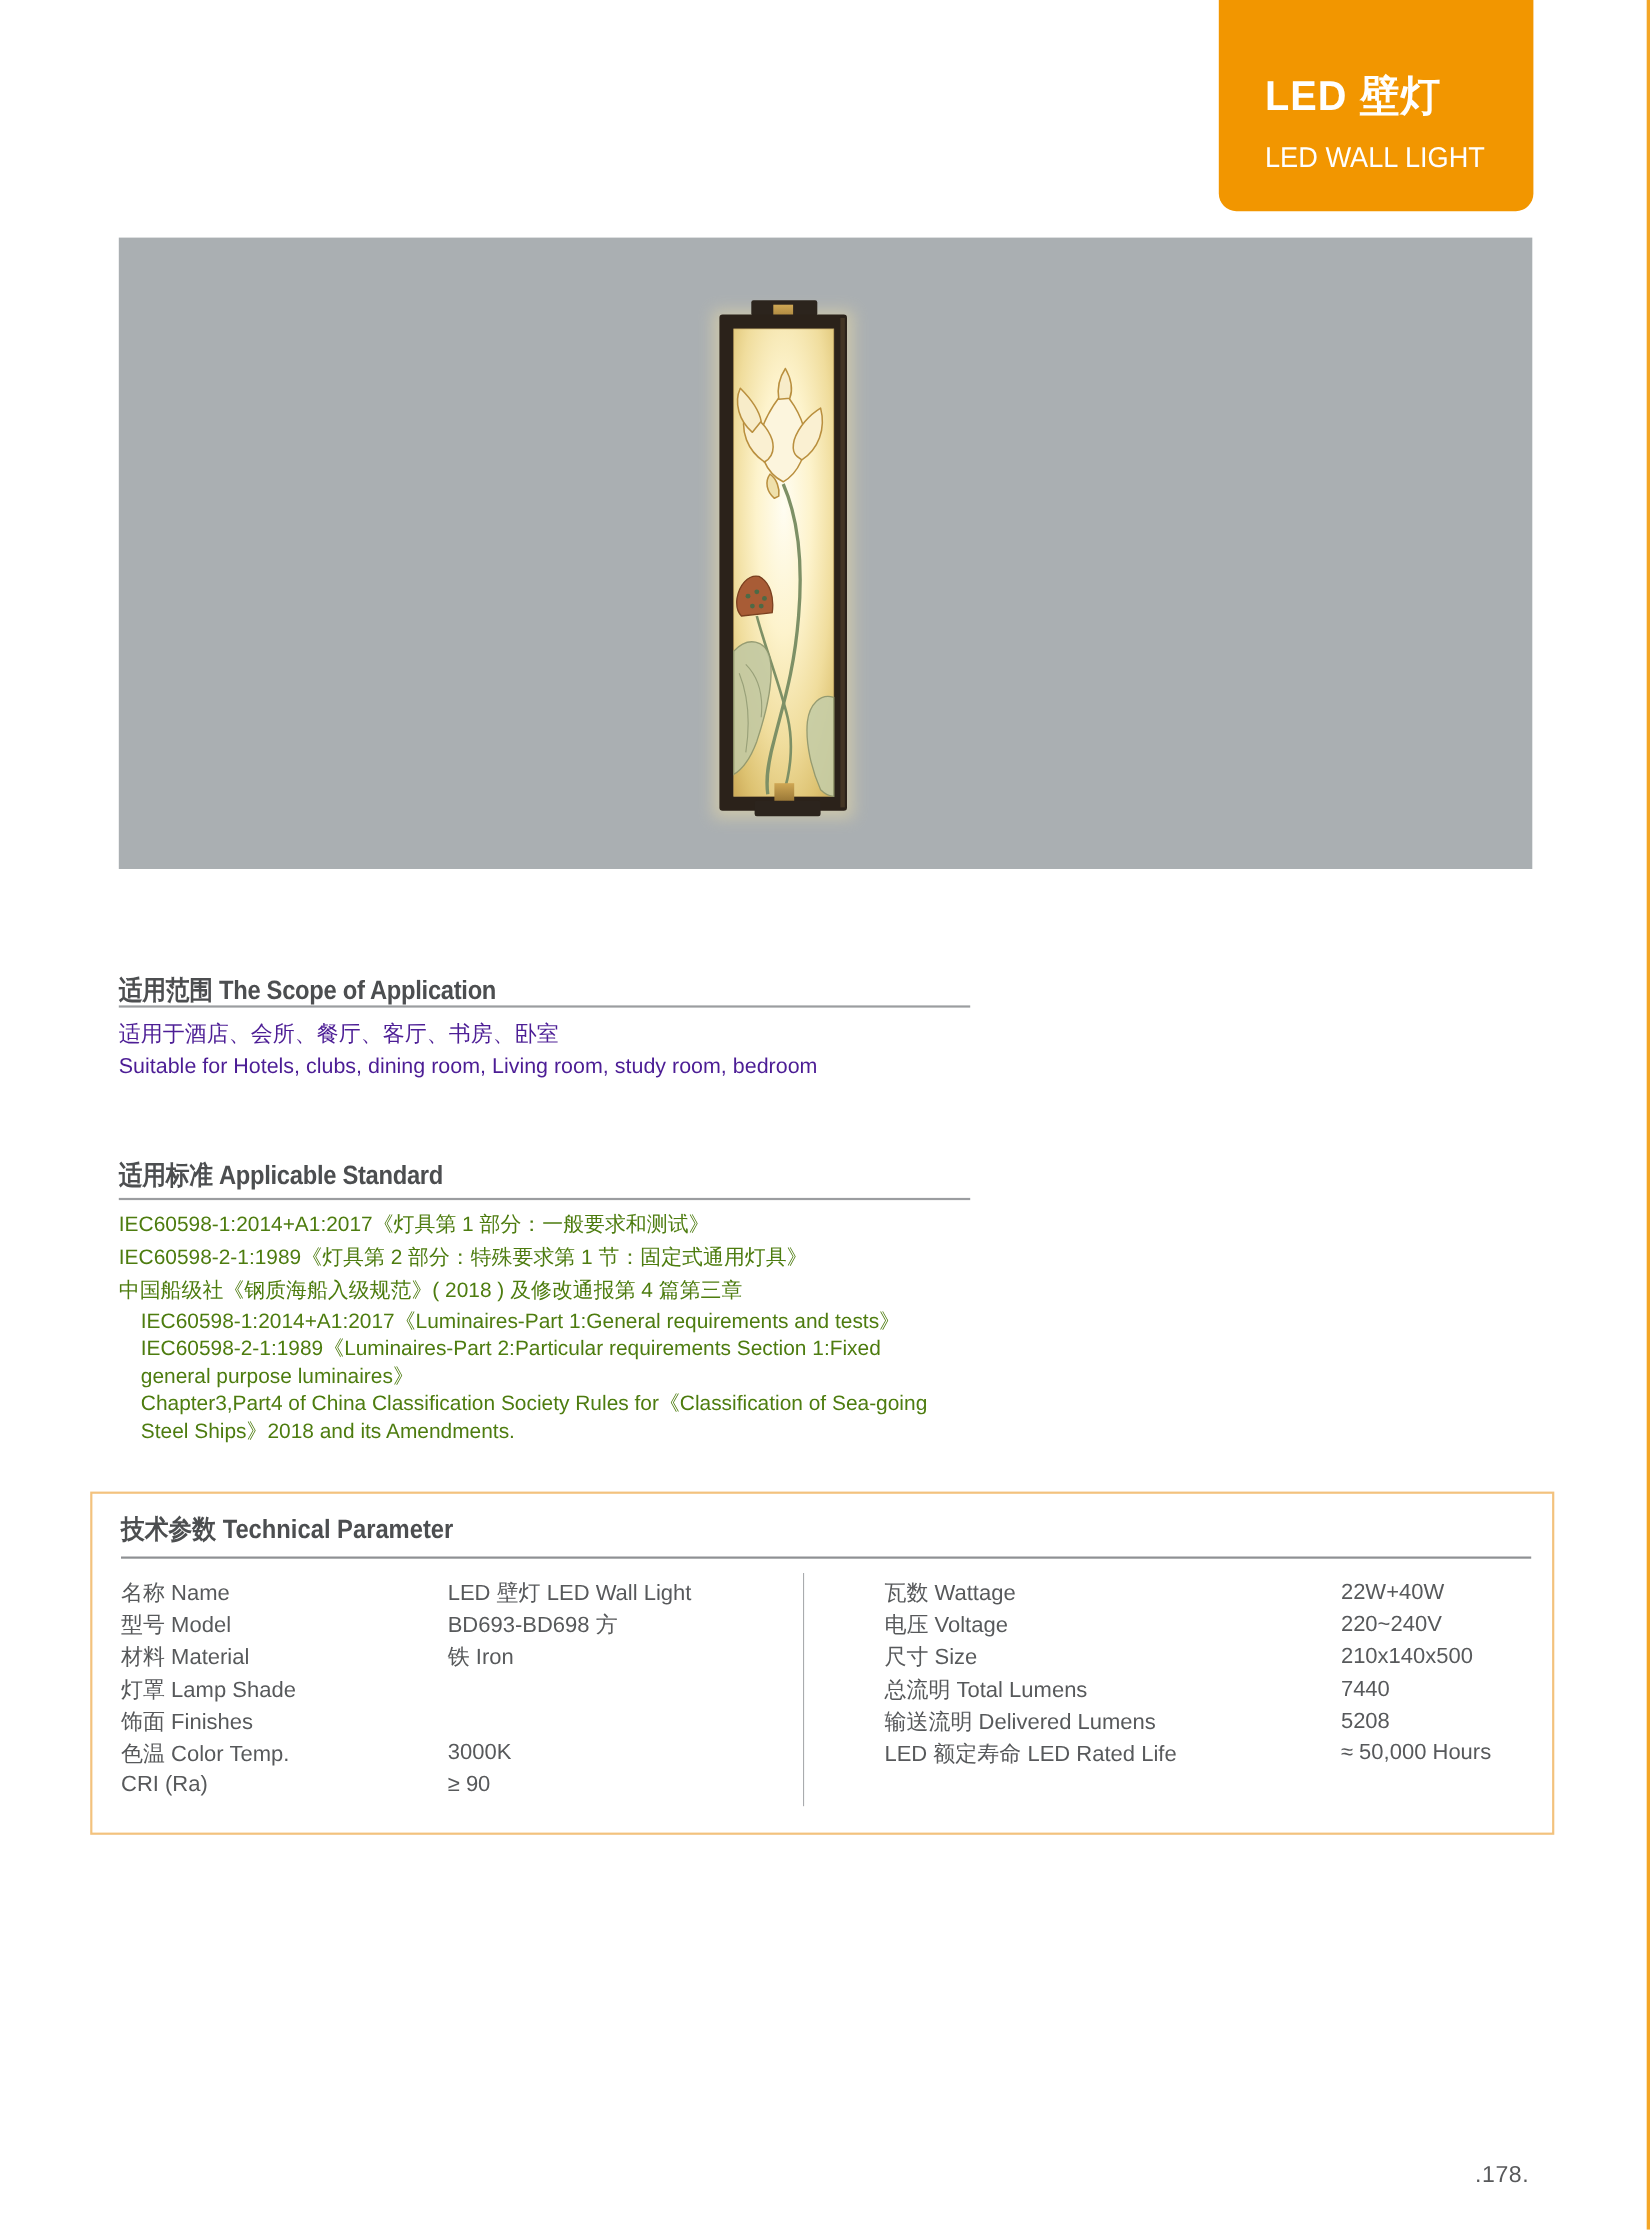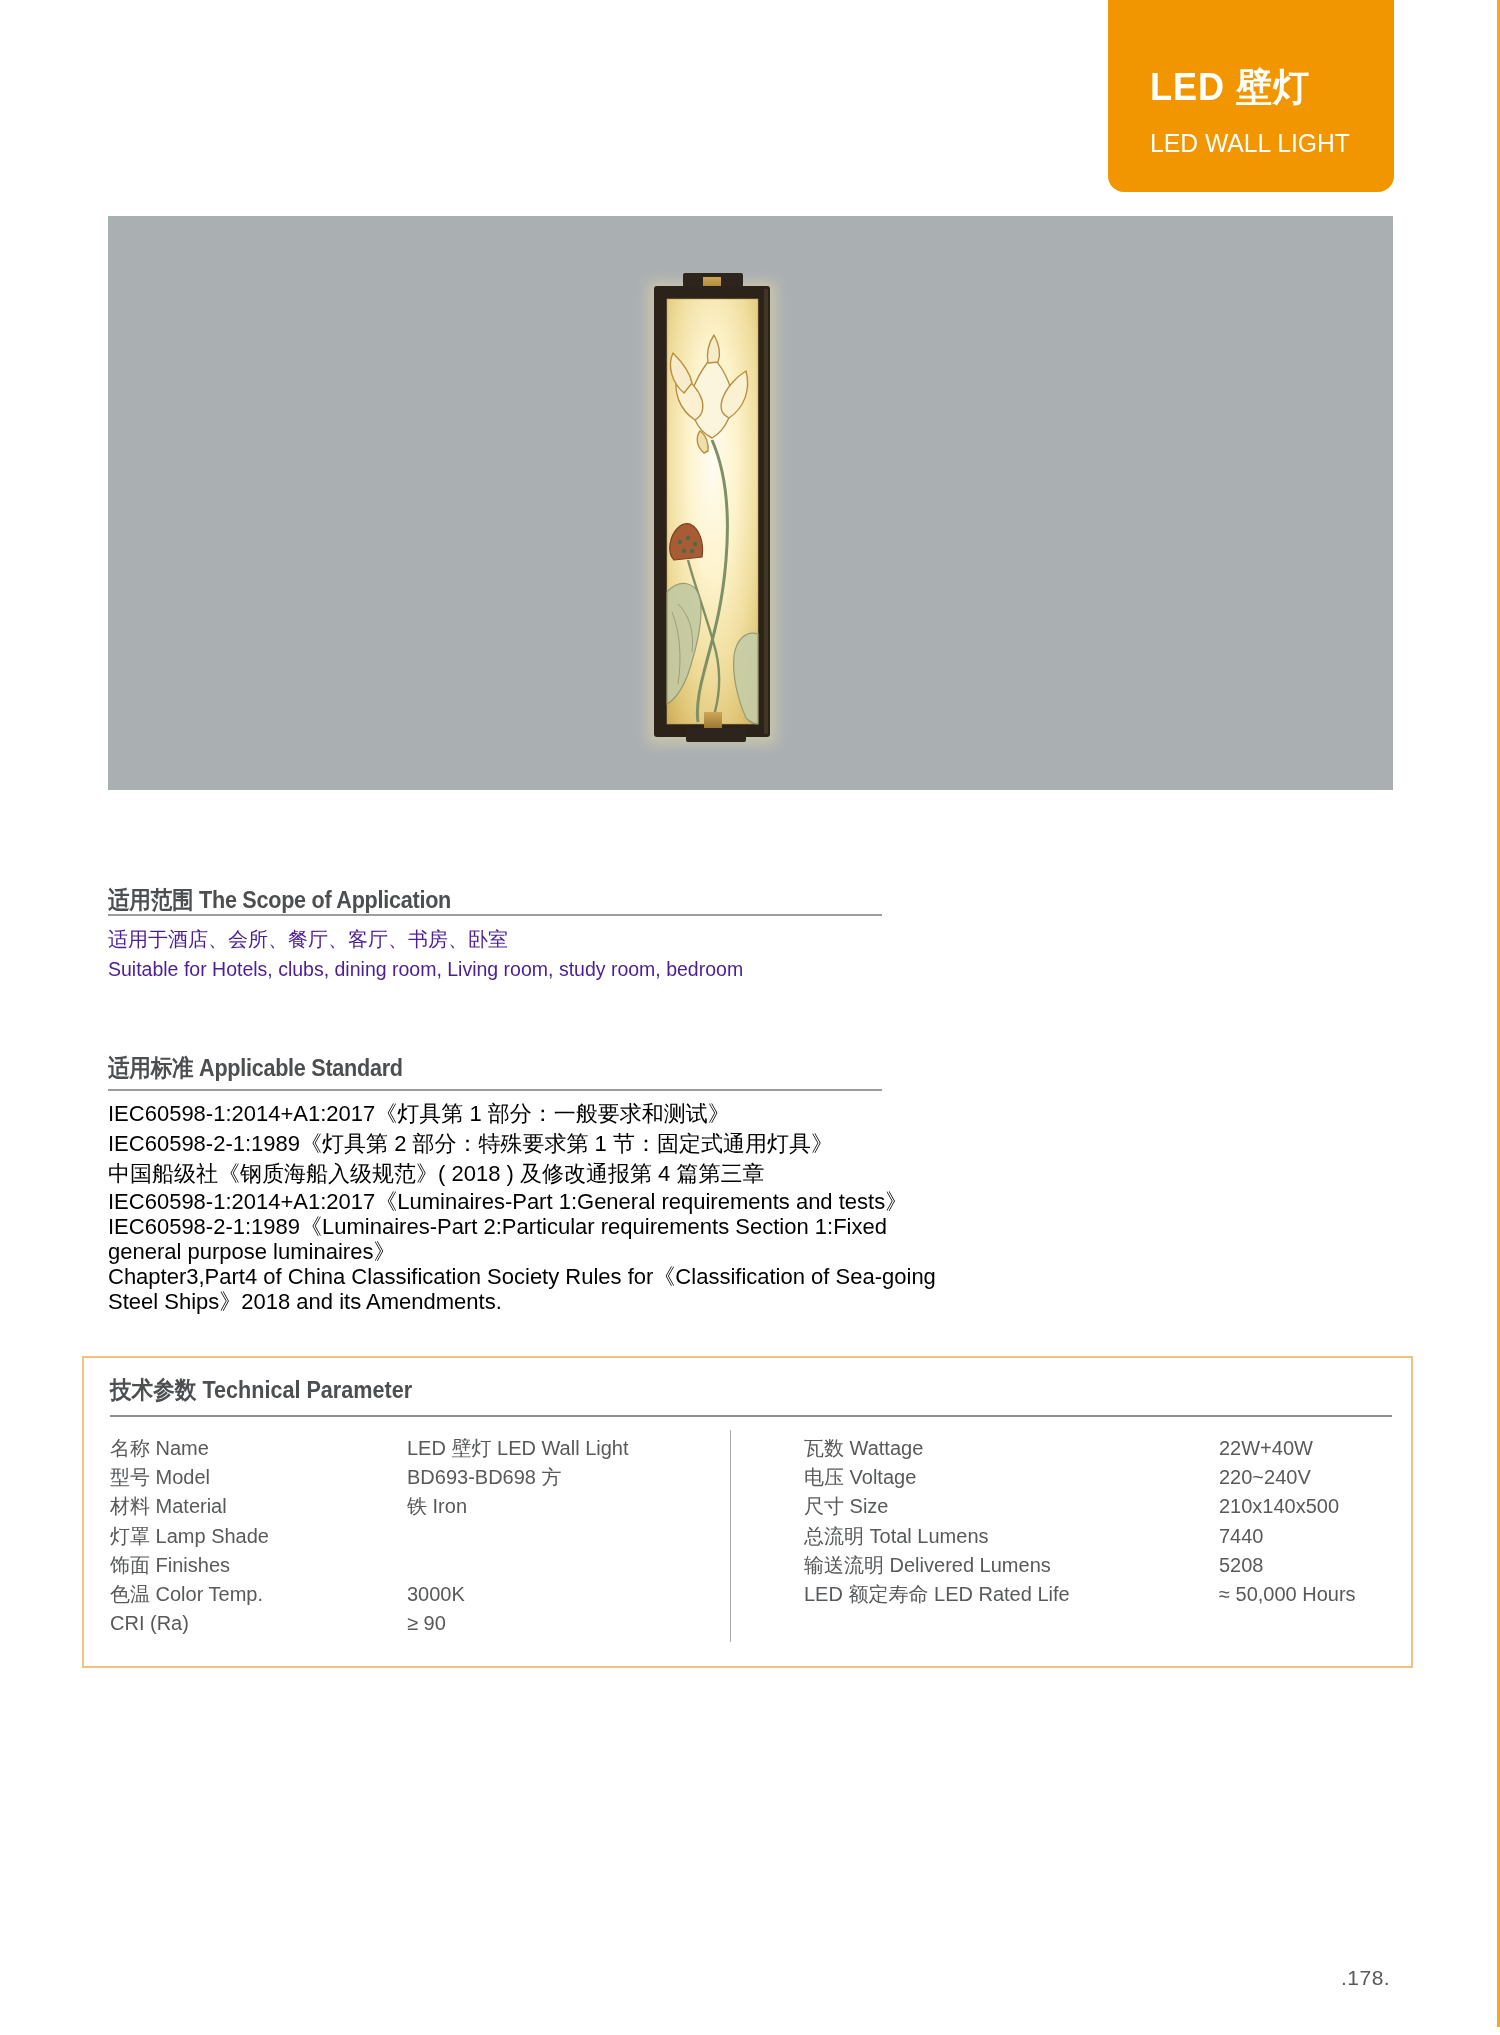--- a/index.html
+++ b/index.html
@@ -32,23 +32,23 @@
 
   
   .sec-h {
     position:absolute; left:108px; font-size:24px; font-weight:bold; color:#4c4e50;
     white-space:nowrap; transform:scaleX(.9); transform-origin:0 50%; letter-spacing:-.3px;
   }
   .rule { position:absolute; left:108px; height:2px; background:#9b9da0; }
   .body-line { position:absolute; left:108px; white-space:nowrap; color:#4c1d95; }
 
   .std-wrap { position:absolute; left:108px; top:1099px; }
-  .std-line { font-size:22px; color:#000000; white-space:nowrap; }
+  .std-line { font-size:19px; color:#4d7c0f; white-space:nowrap; }
   .std-line.lh30 { height:30px; line-height:30px; }
-  .std-line.lh25 { height:25px; line-height:25px; }
+  .std-line.lh25 { height:25px; line-height:25px;margin-left:20px; }
 
   
   .param-box {
     position:absolute; left:82px; top:1356px; width:1327px; height:308px;
     border:2px solid var(--param-border,#f3c27e); background:#ffffff;
   }
   .param-h {
     position:absolute; left:26px; top:16px; font-size:24px; font-weight:bold; color:#4c4e50;
     white-space:nowrap; transform:scaleX(.9); transform-origin:0 50%;
   }

